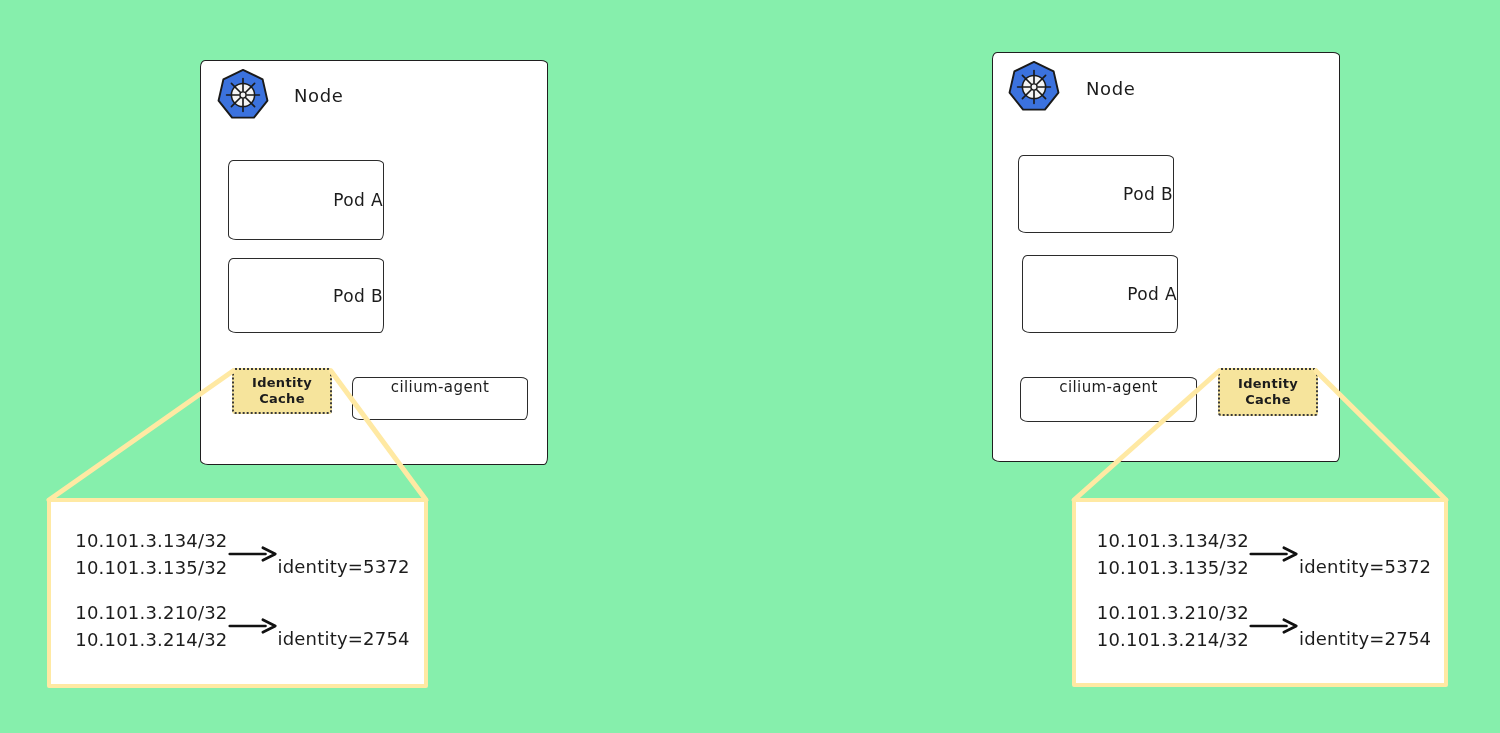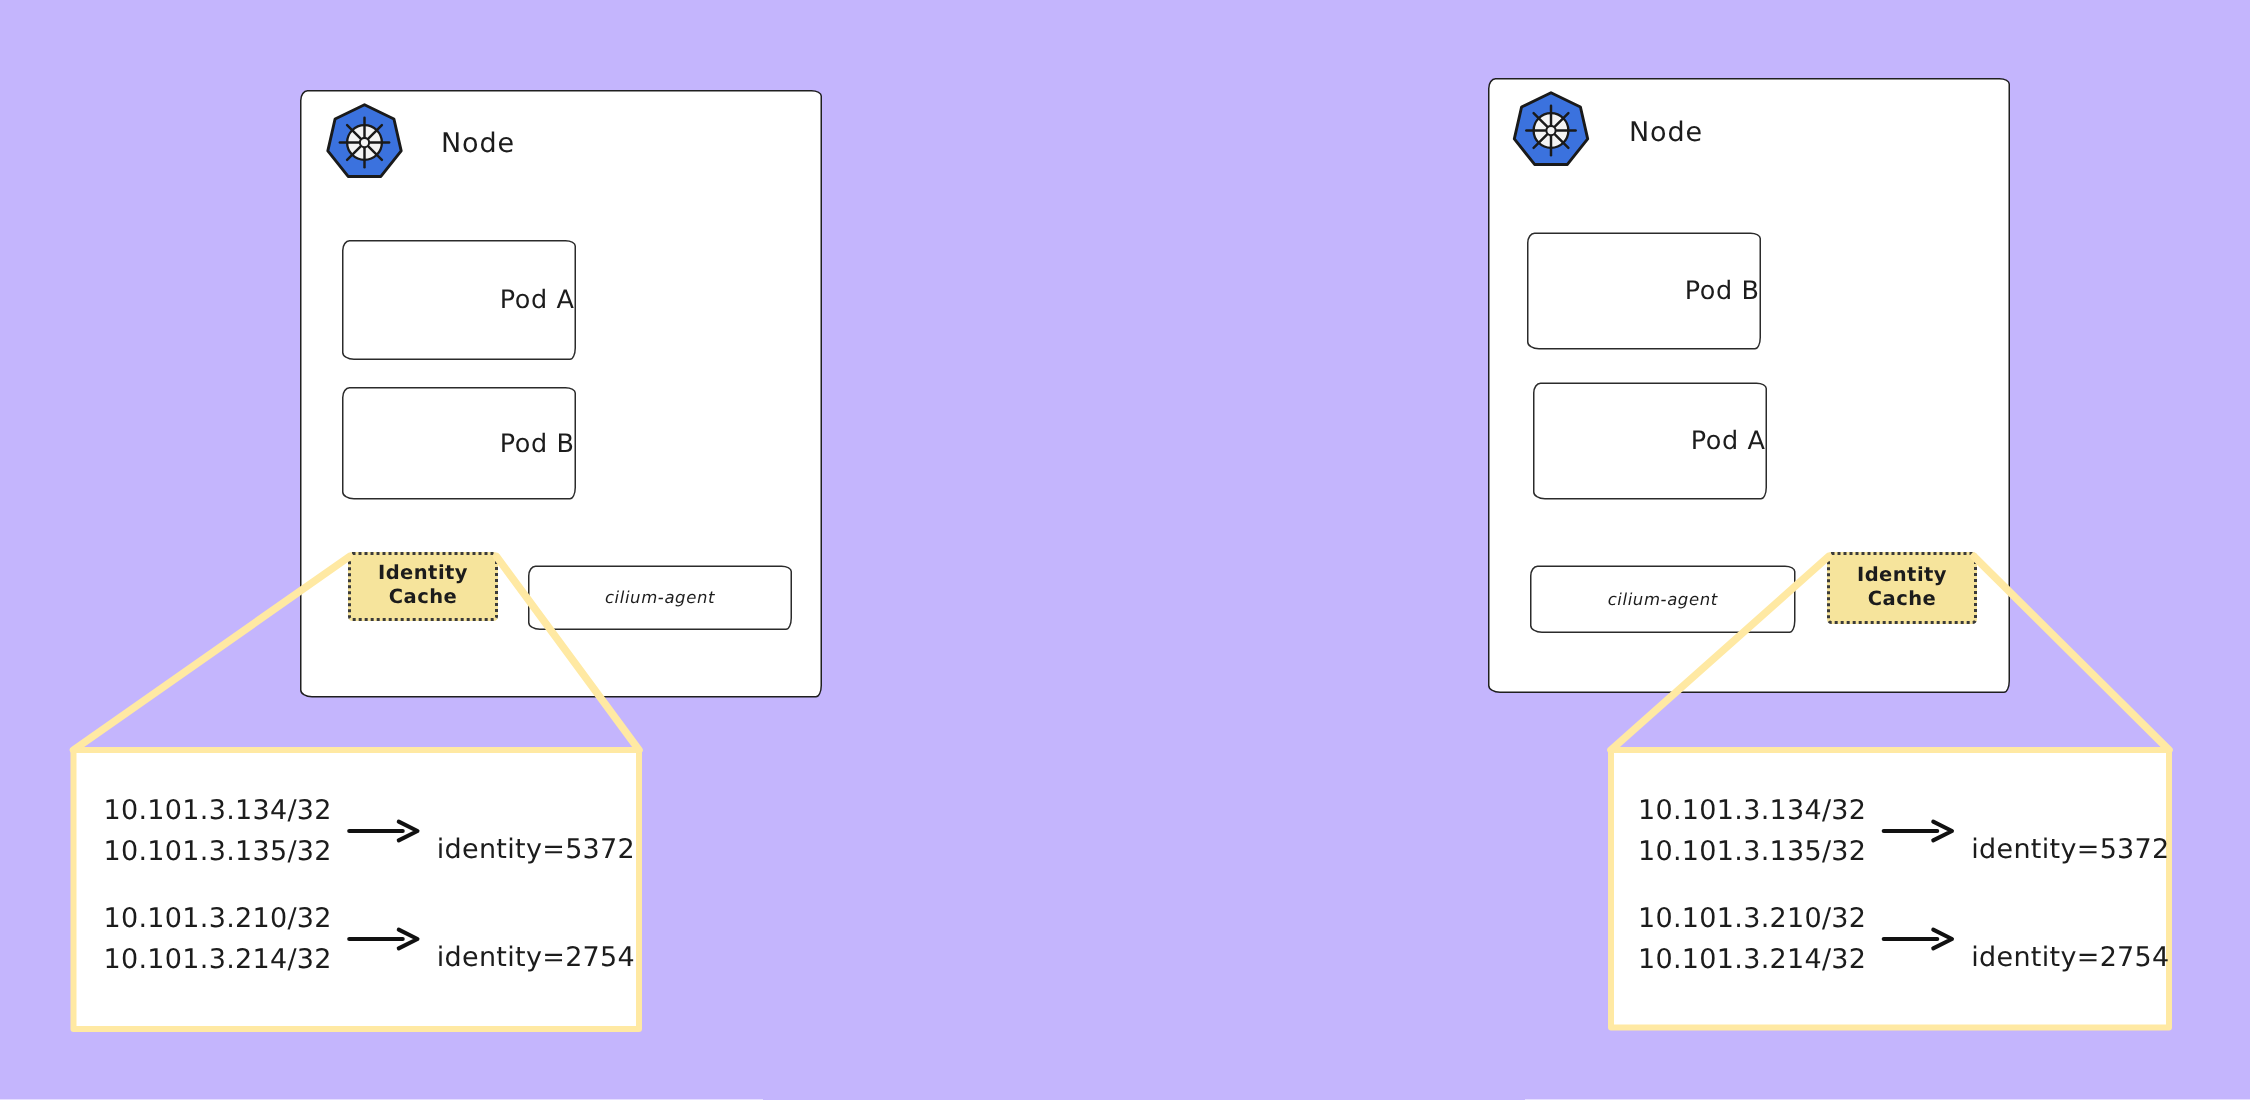--- a/index.html
+++ b/index.html
@@ -5,21 +5,21 @@
   * { margin: 0; padding: 0; box-sizing: border-box; }
   html, body { background: #ffffff; }
   body {
     font-family: "DejaVu Sans", "Liberation Sans", sans-serif;
     color: #1c1c1c;
   }
   .canvas {
     position: relative;
     width: 1500px;
     height: 733px;
-    background: #c4b5fd;
+    background: #86efac;
     overflow: hidden;
   }
   
   .sketch {
     position: absolute;
     background: #ffffff;
     border: 1.6px solid #2b2b2b;
     border-radius: 5px 7px 4px 8px / 7px 4px 8px 5px;
   }
   .node-box {
@@ -29,26 +29,25 @@
   .pod-box {
     display: flex;
     align-items: center;
     justify-content: flex-end;
     font-size: 17px;
     letter-spacing: 0.4px;
     z-index: 2;
   }
   .agent-box {
     display: flex;
-    align-items: center;
+    align-items: flex-start;
     justify-content: center;
-    font-size: 11px;
+    font-size: 15px;
     letter-spacing: 0.4px;
     z-index: 2;
-    font-style: italic;
   }
   .cache-box {
     position: absolute;
     background: #f6e49c;
     border: 2px dotted #3a3a3a;
     border-radius: 3px;
     display: flex;
     align-items: center;
     justify-content: center;
     text-align: center;
@@ -76,21 +75,21 @@
   }
   .detail-content {
     padding: 28px 8px 0 18px;
     display: flex;
     flex-direction: column;
     gap: 24px;
   }
   .mapping-row {
     display: flex;
     align-items: center;
-    gap: 10px;
+    justify-content: center;
   }
   .ip-col {
     display: flex;
     flex-direction: column;
     gap: 6px;
     font-size: 18px;
     letter-spacing: 0.2px;
     white-space: nowrap;
   }
   .identity-label {

